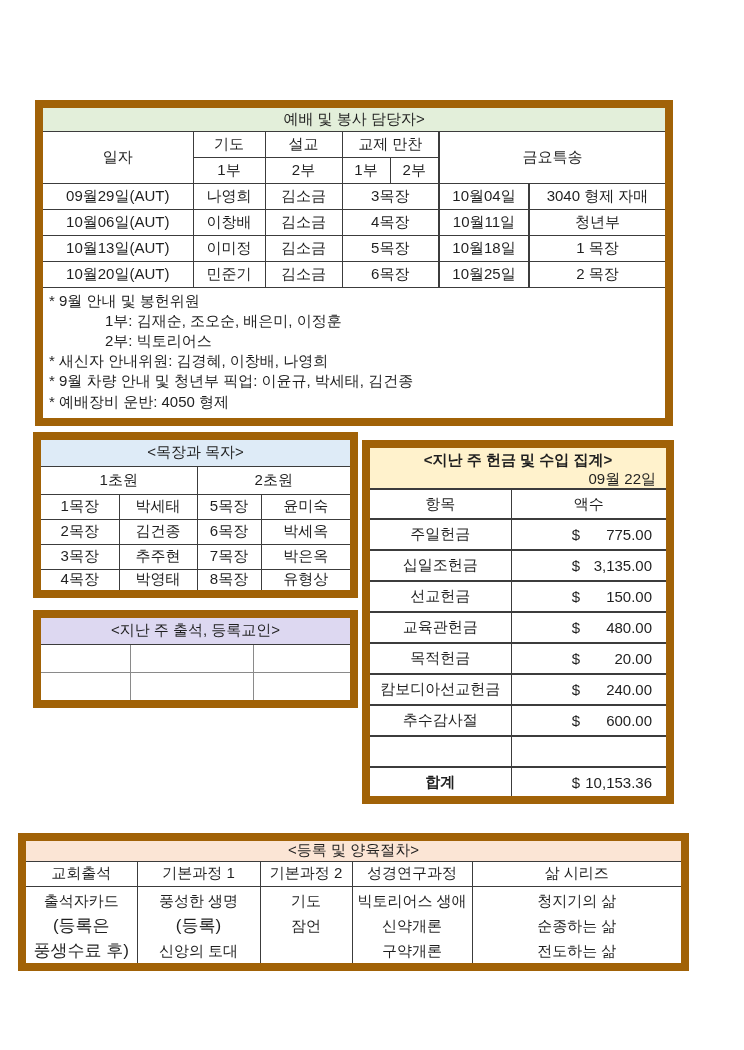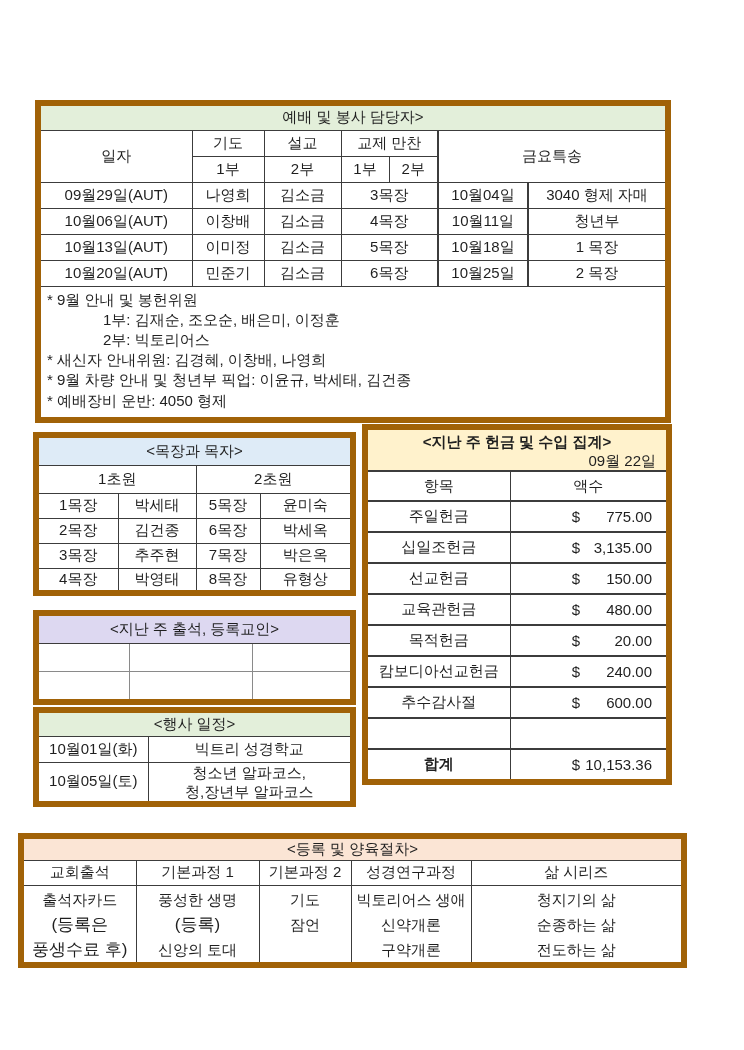--- a/index.html
+++ b/index.html
@@ -4,21 +4,21 @@
 <style>
   html,body{margin:0;padding:0;background:#fff;}
   .page{
     position:relative;width:744px;height:1050px;background:#ffffff;
     font-family:"Liberation Sans", sans-serif;color:#1f1f1f;font-size:15px;
     overflow:hidden;
   }
   table{border-collapse:collapse;table-layout:fixed;position:absolute;background:#fff;}
   td,th{padding:0 2px;text-align:center;vertical-align:middle;font-weight:normal;
         overflow:hidden;white-space:nowrap;border:1px solid #3c3c3c;}
-  table{border:6px solid #a16207;}
+  table{border:8px solid #a16207;}
 
   
   .tbl-worship{left:35px;top:100px;width:630px;}
   .tbl-worship .title{height:27px;background:#E3EFDA;font-weight:bold;font-size:15px;}
   .tbl-worship .rh{height:26px;}
   .tbl-worship .rd{height:26px;}
   .bl2{border-left-width:2px !important;}
   .notes-cell{height:124px;text-align:left;vertical-align:top;padding:3px 6px;}
   .notes-cell div{line-height:20.2px;white-space:nowrap;}
   .notes-cell .ind{padding-left:56px;}
@@ -36,21 +36,21 @@
   .tbl-attendance .title td{border-color:#3c3c3c;}
 
   
   .tbl-events{left:33px;top:707px;width:317px;}
   .tbl-events .title{height:26px;background:#E3EFDA;font-weight:bold;}
   .tbl-events .r1{height:26px;}
   .tbl-events .r2{height:41px;}
   .tbl-events .two-line div{line-height:19px;}
 
   
-  .tbl-offering{left:362px;top:424px;width:304px;}
+  .tbl-offering{left:362px;top:440px;width:304px;}
   .tbl-offering td{border-width:2px 1px;}
   .tbl-offering .title-cell{height:40px;background:#FFF2CC;padding:0;}
   .tbl-offering .title-cell .l1{font-weight:bold;text-align:center;line-height:20px;padding-top:1px;}
   .tbl-offering .title-cell .l2{text-align:right;padding-right:10px;line-height:17px;}
   .tbl-offering .hdr{height:30px;font-weight:bold;}
   .tbl-offering .rd{height:31px;}
   .tbl-offering .empty-row{height:31px;}
   .tbl-offering .total-row{height:33px;}
   .amt-cell{text-align:right;padding-right:14px;}
   .amt-cell .val{display:inline-block;width:72px;text-align:right;}
@@ -199,42 +199,20 @@
       <td class="empty"></td>
     </tr>
     <tr>
       <td class="empty"></td>
       <td class="empty"></td>
       <td class="empty"></td>
     </tr>
   </tbody>
     </table>
 
-  <table class="tbl-events">
-    <colgroup>
-      <col style="width:112px">
-        <col style="width:205px">
-    </colgroup>
-    <tbody>
-        <tr class="title">
-          <td colspan="2">&lt;행사 일정&gt;</td>
-        </tr>
-    <tr class="r1">
-      <td>10월01일(화)</td>
-      <td>빅트리 성경학교</td>
-    </tr>
-    <tr class="r2">
-      <td>10월05일(토)</td>
-      <td class="two-line">
-        <div>청소년 알파코스,</div>
-        <div>청,장년부 알파코스</div>
-      </td>
-    </tr>
-  </tbody>
-    </table>
 
   <table class="tbl-offering">
     <colgroup>
       <col style="width:145px">
         <col style="width:159px">
     </colgroup>
     <tbody>
         <tr>
       <td colspan="2" class="title-cell">
         <div class="l1">&lt;지난 주 헌금 및 수입 집계&gt;</div>

